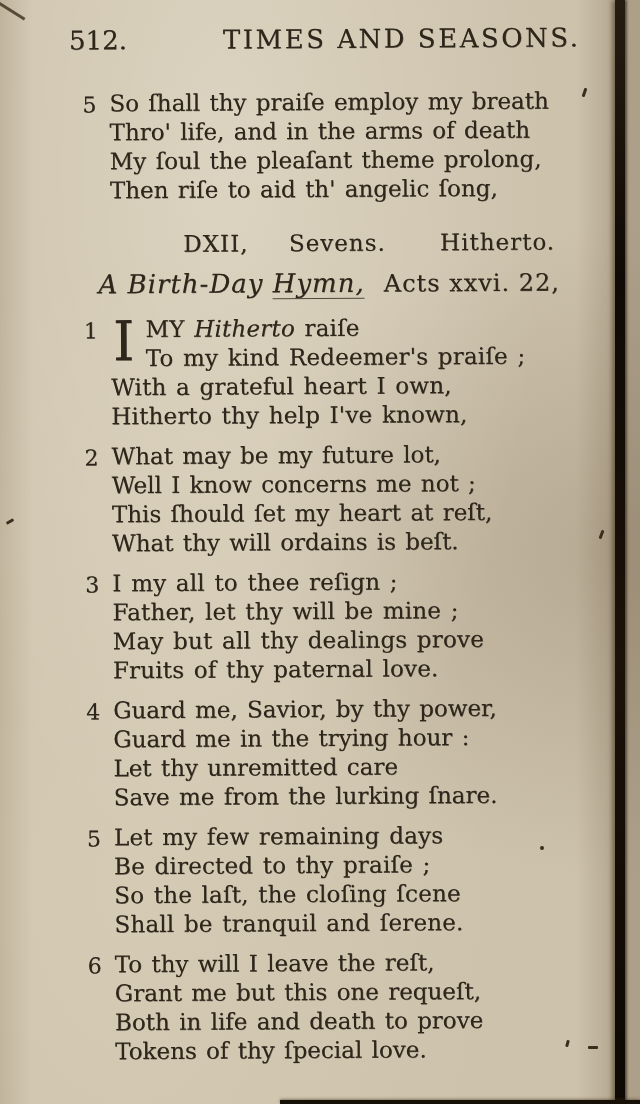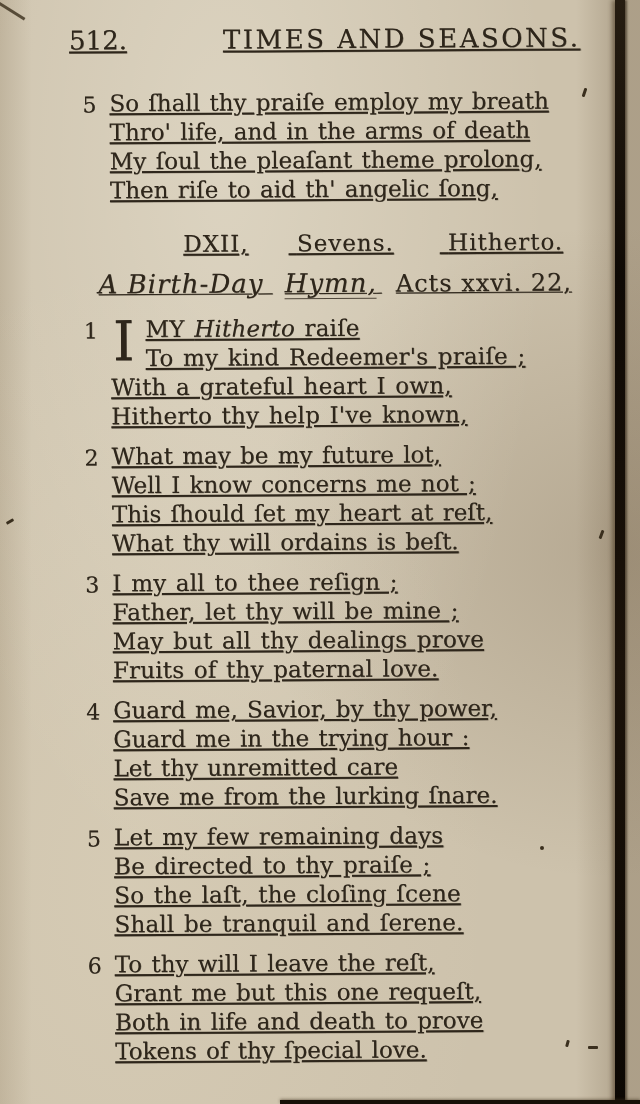--- a/index.html
+++ b/index.html
@@ -9,41 +9,41 @@
     background-color:#cdc2ac;
     background-image:
       radial-gradient(ellipse at 35% 15%, rgba(255,252,240,0.30), transparent 55%),
       radial-gradient(ellipse at 20% 80%, rgba(238,228,204,0.25), transparent 50%),
       radial-gradient(ellipse at 96% 50%, rgba(90,70,45,0.20), transparent 42%),
       linear-gradient(90deg, rgba(120,100,70,0.22) 0%, rgba(120,100,70,0) 5%, rgba(120,100,70,0) 90%, rgba(90,70,45,0.28) 98%);
     color:#2e261b;
     overflow:hidden;
     position:relative;
   }
-  .page { position:absolute; inset:0; overflow:hidden;text-decoration:underline; }
+  .page { position:absolute; inset:0; overflow:hidden; }
   .content { position:relative; transform:rotate(-0.35deg); padding-top:24px; }
   .ink { text-shadow: 0.4px 0.4px 0.5px rgba(46,38,27,0.55); }
 
   .pageheader { display:flex; align-items:baseline; height:36px; }
   .pagenum { margin-left:72px; font-size:26px; }
   .running-title { margin-left:96px; font-size:26px; letter-spacing:2.5px; }
 
   .verse { position:relative; margin:0 20px 11px 112px; font-size:23px; line-height:29px; word-spacing:2px; }
   .verse.first-block { margin-top:28px; }
   .vnum { position:absolute; left:-27px; top:1px; font-size:22px; }
   .line { white-space:nowrap; }
   .verse:nth-of-type(odd) .line { letter-spacing:0.2px; }
 
   .hymn-heading { margin:26px 0 0 185px; font-size:23px; letter-spacing:1px; }
-  .hymn-heading .hnum { margin-right:40px; }
+  .hymn-heading .hnum { margin-right:32px; }
   .hymn-heading .hmeter { margin-right:46px; }
 
   .hymn-subtitle { margin:12px 0 16px 100px; }
   .sub-it { font-style:italic; font-size:26px; letter-spacing:1px; }
-  .sub-underline { border-bottom:1.5px solid rgba(46,38,27,0.8);margin-left:12px; }
+  .sub-underline { border-bottom:1.5px solid rgba(46,38,27,0.8); }
   .sub-ref { font-size:24px; margin-left:14px; letter-spacing:1px; }
 
   .dropcap { float:left; font-size:55px; line-height:47px; margin:3px 11px 0 2px; }
   .it { font-style:italic; }
 
   .edge-band { position:absolute; top:0; bottom:0; right:15px; width:10px;
     background:linear-gradient(180deg,#261d11 0%,#0f0a05 25%,#1b1209 60%,#0c0803 100%);
     box-shadow:-3px 0 4px rgba(70,52,30,0.55), 2px 0 2px rgba(40,30,15,0.6); }
   .edge-bottom { position:absolute; right:0; bottom:0; width:360px; height:4px;
     background:#171007; box-shadow:0 -1px 3px rgba(60,45,25,0.5); }

